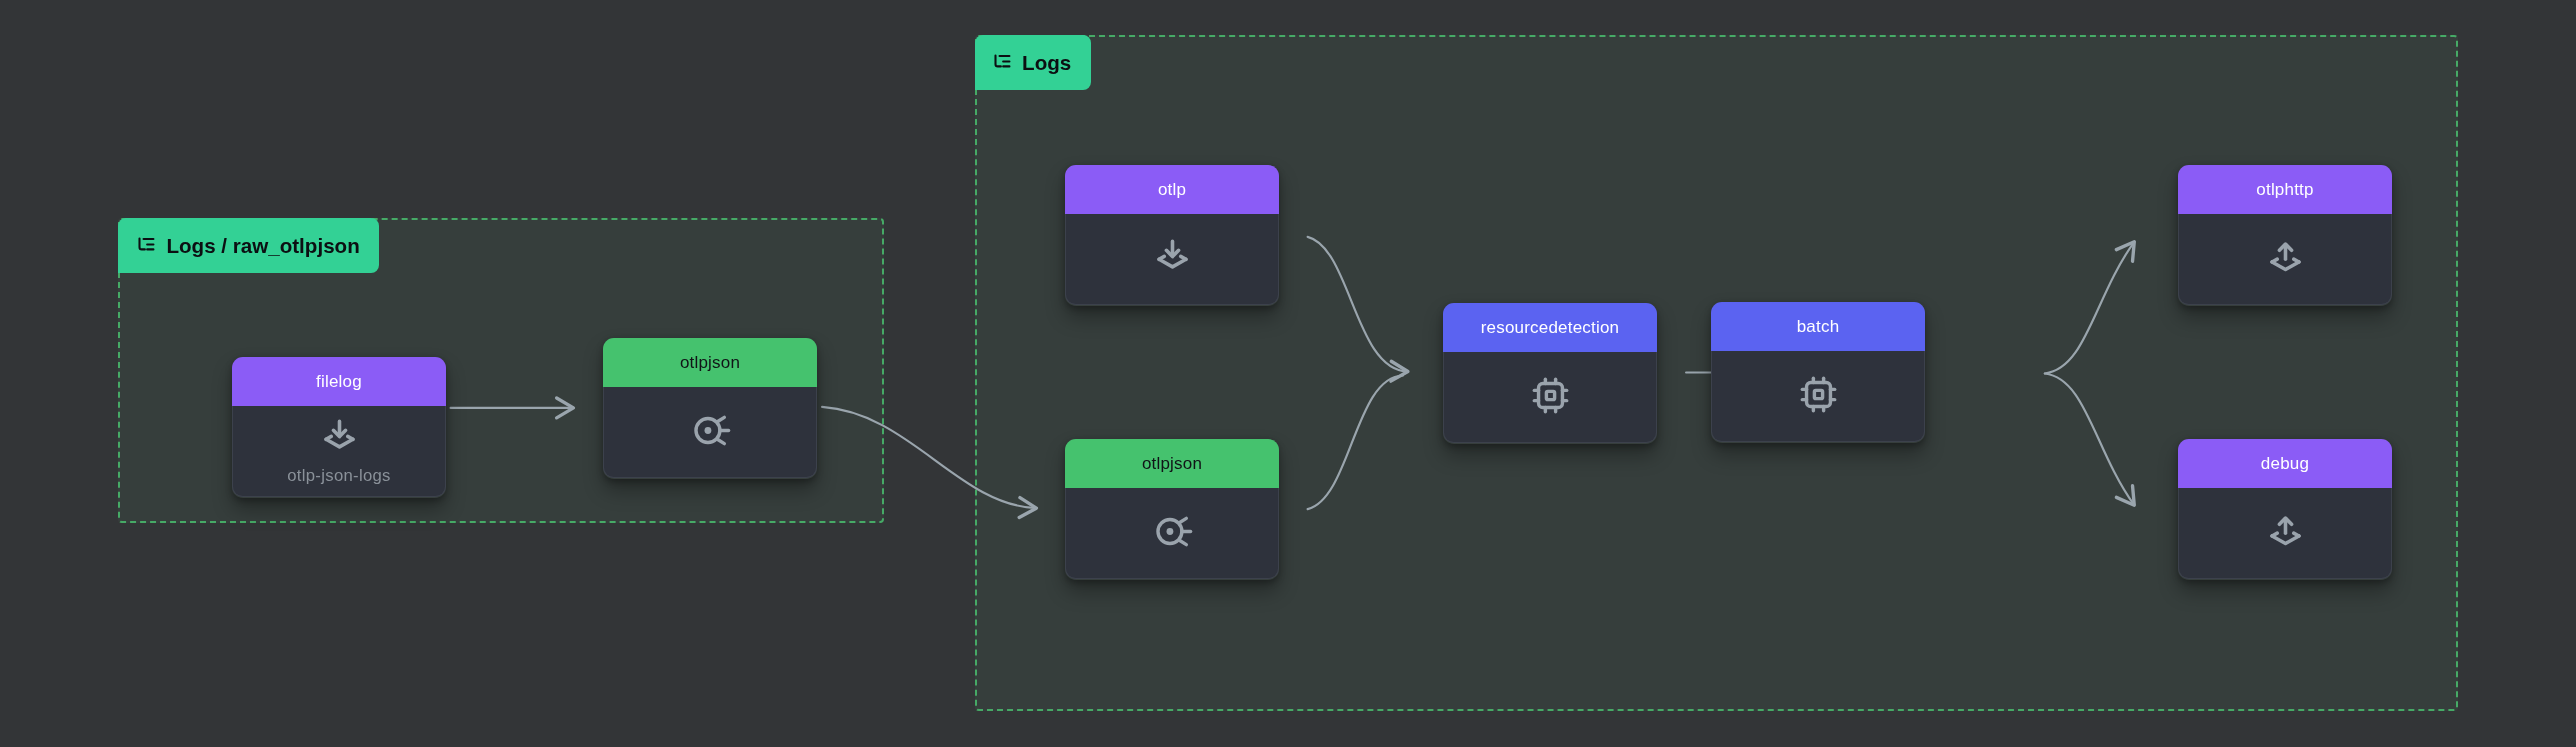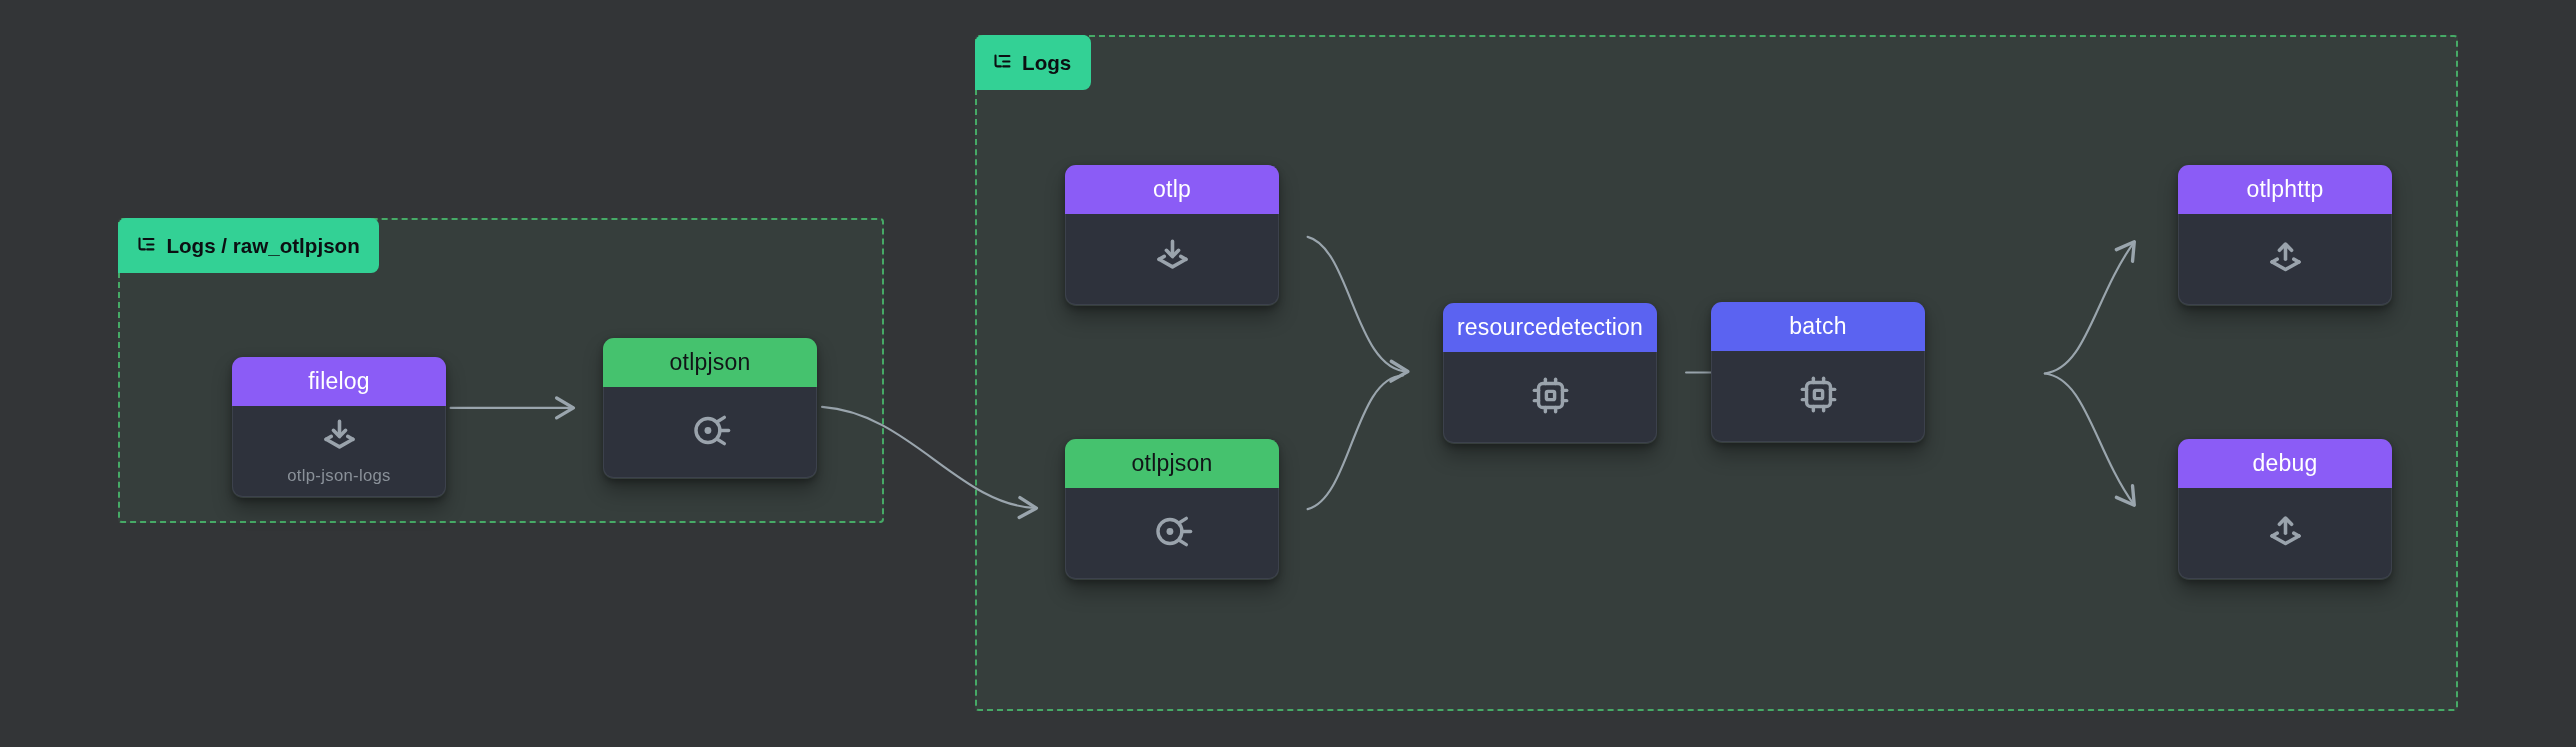--- a/index.html
+++ b/index.html
@@ -12,21 +12,21 @@
   .group-badge { position:absolute; display:flex; align-items:center; gap:9.8px;
                  background:#33d195; color:#0c0f12; font-weight:700; font-size:20.6px;
                  padding:0 19.7px 0 15.7px; height:55px; border-radius:7.9px 7.9px 7.9px 0;
                  white-space:nowrap; z-index:3; }
   .group-badge svg { display:block; }
 
   
   .node { position:absolute; width:214px; height:141px; border-radius:10.8px; z-index:2;
           box-shadow:0 11.8px 19.7px rgba(0,0,0,0.30), 0 2.9px 6.9px rgba(0,0,0,0.28); }
   .node-header { height:49px; border-radius:10.8px 10.8px 0 0; display:flex;
-                 align-items:center; justify-content:center; font-size:23px;
+                 align-items:center; justify-content:center; font-size:17px;
                  font-weight:500; color:#ffffff; letter-spacing:0.2px; }
   .hdr-purple { background:#8b5cf6; }
   .hdr-green  { background:#45c26e; color:#111417; }
   .hdr-indigo { background:#5b63f1; }
   .node-body { height:91px; background:#2e323c; border:1px solid #3c414c; border-top:none;
                border-radius:0 0 10.8px 10.8px; box-sizing:border-box; display:flex;
                flex-direction:column; align-items:center; justify-content:center; gap:2.9px; }
   .node-subtitle { font-size:16.7px; color:#8a9199; letter-spacing:0.3px; }
   .node-icon { display:block; }
 

